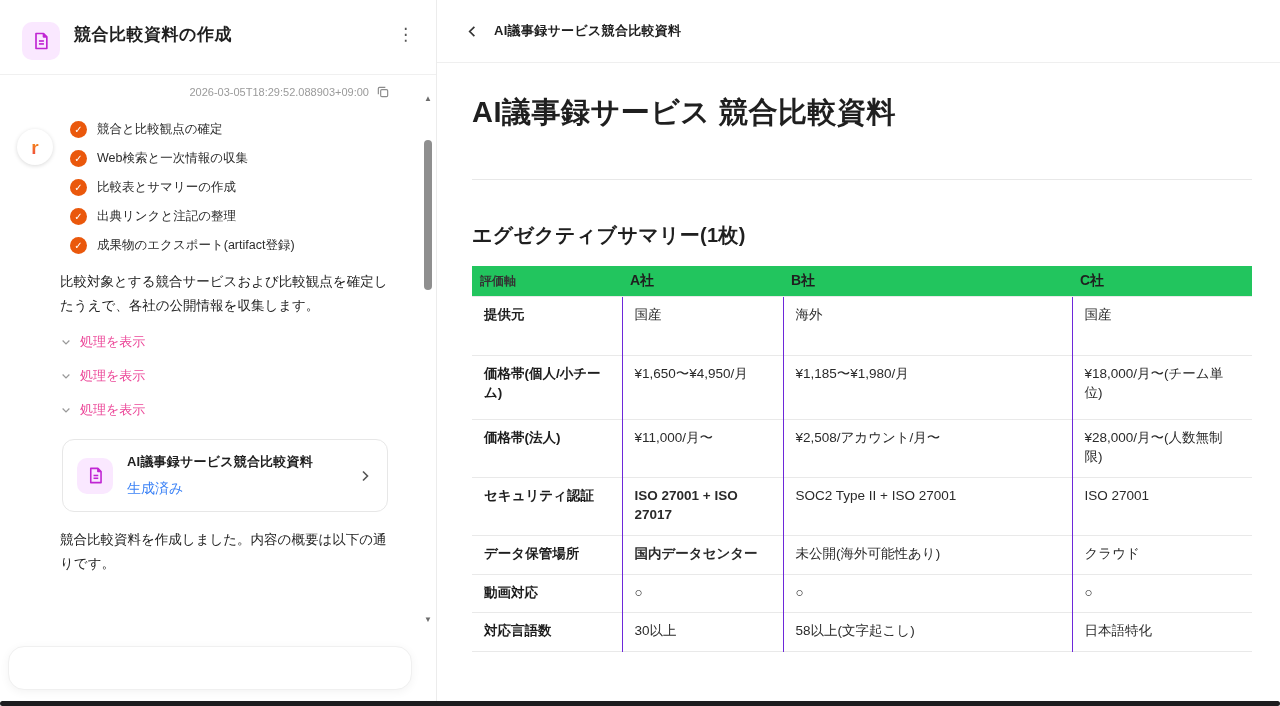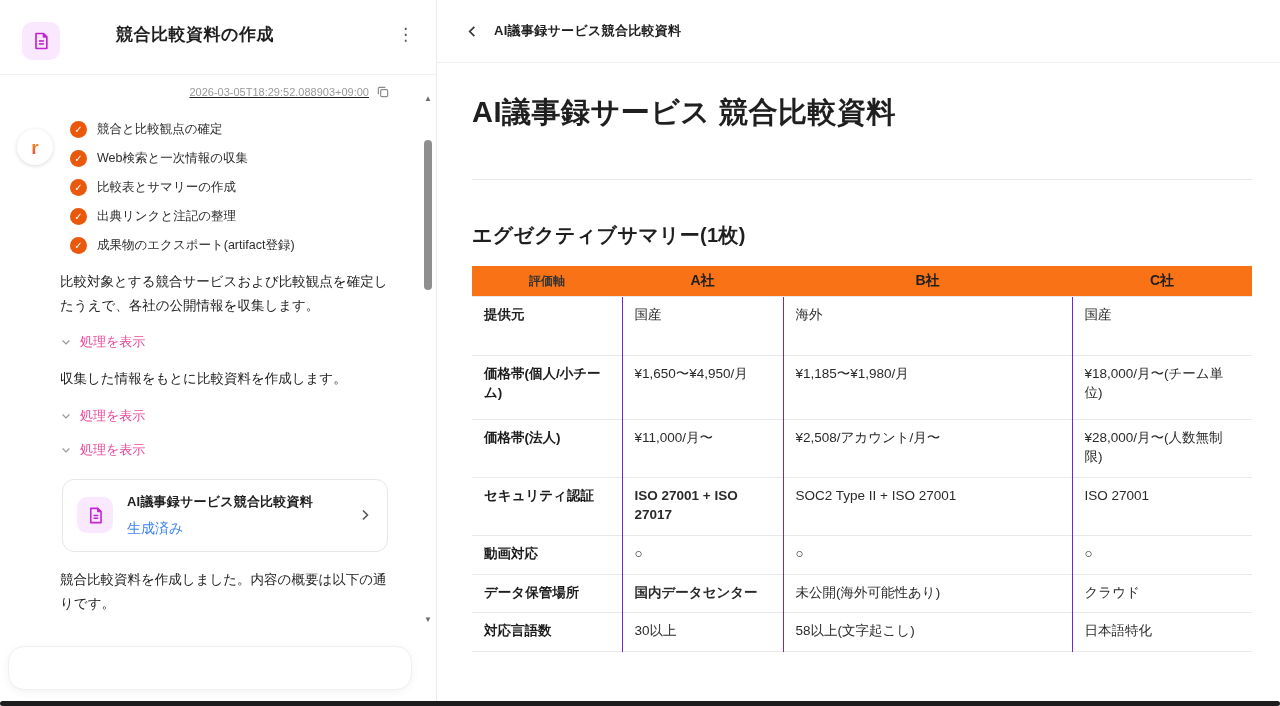--- a/index.html
+++ b/index.html
@@ -2,26 +2,26 @@
 <html><head>
 <meta charset="utf-8">
 <style>
   * { margin:0; padding:0; box-sizing:border-box; }
   html,body { width:1280px; height:706px; overflow:hidden; background:#fff;
     font-family:"Liberation Sans","DejaVu Sans",sans-serif; color:#1f1f1f; }
   .app { display:flex; width:1280px; height:706px; position:relative; }
 
   
   .left { width:437px; height:100%; position:relative; border-right:1px solid #ececec; background:#fff; }
-  .left-header { display:flex; align-items:flex-start; padding:22px 14px 14px 22px; border-bottom:1px solid #f0f0f0;text-align:right; }
+  .left-header { display:flex; align-items:flex-start; padding:22px 14px 14px 22px; border-bottom:1px solid #f0f0f0; }
   .doc-badge { width:38px; height:38px; border-radius:10px; background:#FAE8FF; display:flex; align-items:center; justify-content:center; flex:none; }
   .left-title { font-size:17px; font-weight:700; line-height:1.55; margin-left:14px; width:200px; letter-spacing:.5px; }
   .kebab { margin-left:auto; color:#555; font-size:17px; line-height:1; padding:4px 8px; cursor:pointer; }
 
-  .ts-row { display:flex; justify-content:flex-end; align-items:center; gap:7px; padding:10px 46px 4px 12px;text-decoration:underline; }
+  .ts-row { display:flex; justify-content:flex-end; align-items:center; gap:7px; padding:10px 46px 4px 12px; }
   .ts { font-size:11px; color:#9a9a9a; }
   .copy-btn { color:#8b8b8b; display:flex; }
 
   .left-scroll { position:relative; padding:14px 0 0 0; }
   .agent-avatar { position:absolute; left:17px; top:26px; width:36px; height:36px; border-radius:50%;
     background:#fff; box-shadow:0 1px 4px rgba(0,0,0,.15); display:flex; align-items:center; justify-content:center; }
   .agent-avatar span { font-weight:800; font-size:19px; background:linear-gradient(180deg,#f59e0b,#ef4444);
     -webkit-background-clip:text; background-clip:text; color:transparent; line-height:1; }
 
   .tasks { margin:4px 0 0 70px; }
@@ -56,21 +56,21 @@
   .back-btn { color:#333; display:flex; padding:6px; cursor:pointer; }
   .crumb { font-size:13px; font-weight:700; margin-left:8px; letter-spacing:.3px; }
 
   .main-body { padding:30px 28px 0 35px; }
   .h1 { font-size:29px; font-weight:700; letter-spacing:.5px; }
   .rule { border:none; border-top:1px solid #e8e8e8; margin:46px 0 0 0; }
   .h2 { font-size:20px; font-weight:700; margin-top:42px; letter-spacing:.3px; }
 
   table.cmp { border-collapse:collapse; width:780px; margin-top:17px; table-layout:fixed; }
   .cmp col.c0{width:150px;} .cmp col.c1{width:161px;} .cmp col.c2{width:289px;} .cmp col.c3{width:180px;}
-  .cmp thead th { background:#f97316; font-size:14px; font-weight:700; text-align:center; padding:6px 8px; }
+  .cmp thead th { background:#22c55e; font-size:14px; font-weight:700; text-align:left; padding:6px 8px; }
   .cmp thead th.axis { font-size:12px; font-weight:600; color:#333; }
   .cmp td { border-top:1px solid #e9e9e9; font-size:13.5px; line-height:1.45; padding:8px 12px 10px 12px; vertical-align:top; color:#2a2a2a; }
   .cmp tbody tr { border-bottom:1px solid #e9e9e9; }
   .cmp td + td { border-left:1px solid #6d28d9; }
   .cmp td.rowlabel { font-weight:700; color:#1d1d1d; }
   .cmp td.emph { font-weight:700; }
   .cmp tr.tall td { padding-bottom:30px; }
   .cmp tr.pad td { padding-bottom:16px; }
 
   .bottom-bar { position:absolute; left:0; right:0; bottom:0; height:5px; background:#1d1d1f; border-radius:3px; }
@@ -141,21 +141,20 @@
 
       <div class="proc">
         <span>
           <svg width="12" height="12" viewBox="0 0 16 16" fill="none" stroke="#999" stroke-width="1.6">
               <path d="M3.5 6l4.5 4.5L12.5 6"></path>
             </svg>
         </span>
         <span>処理を表示</span>
       </div>
 
-      <div class="msg">収集した情報をもとに比較資料を作成します。</div>
 
       <div class="proc">
         <span>
           <svg width="12" height="12" viewBox="0 0 16 16" fill="none" stroke="#999" stroke-width="1.6">
               <path d="M3.5 6l4.5 4.5L12.5 6"></path>
             </svg>
         </span>
         <span>処理を表示</span>
       </div>
 
@@ -252,32 +251,32 @@
             <td>¥2,508/アカウント/月〜</td>
             <td>¥28,000/月〜(人数無制限)</td>
           </tr>
           <tr>
             <td class="rowlabel">セキュリティ認証</td>
             <td class="emph">ISO 27001 + ISO 27017</td>
             <td>SOC2 Type II + ISO 27001</td>
             <td>ISO 27001</td>
           </tr>
           <tr>
+            <td class="rowlabel">データ保管場所</td>
+            <td class="emph">国内データセンター</td>
+            <td>未公開(海外可能性あり)</td>
+            <td>クラウド</td>
+          </tr>
+          <tr>
             <td class="rowlabel">動画対応</td>
             <td>○</td>
             <td>○</td>
             <td>○</td>
           </tr>
           <tr>
-            <td class="rowlabel">データ保管場所</td>
-            <td class="emph">国内データセンター</td>
-            <td>未公開(海外可能性あり)</td>
-            <td>クラウド</td>
-          </tr>
-          <tr>
             <td class="rowlabel">対応言語数</td>
             <td>30以上</td>
             <td>58以上(文字起こし)</td>
             <td>日本語特化</td>
           </tr>
 
         </tbody>
       </table>
     </div>
   </div>

